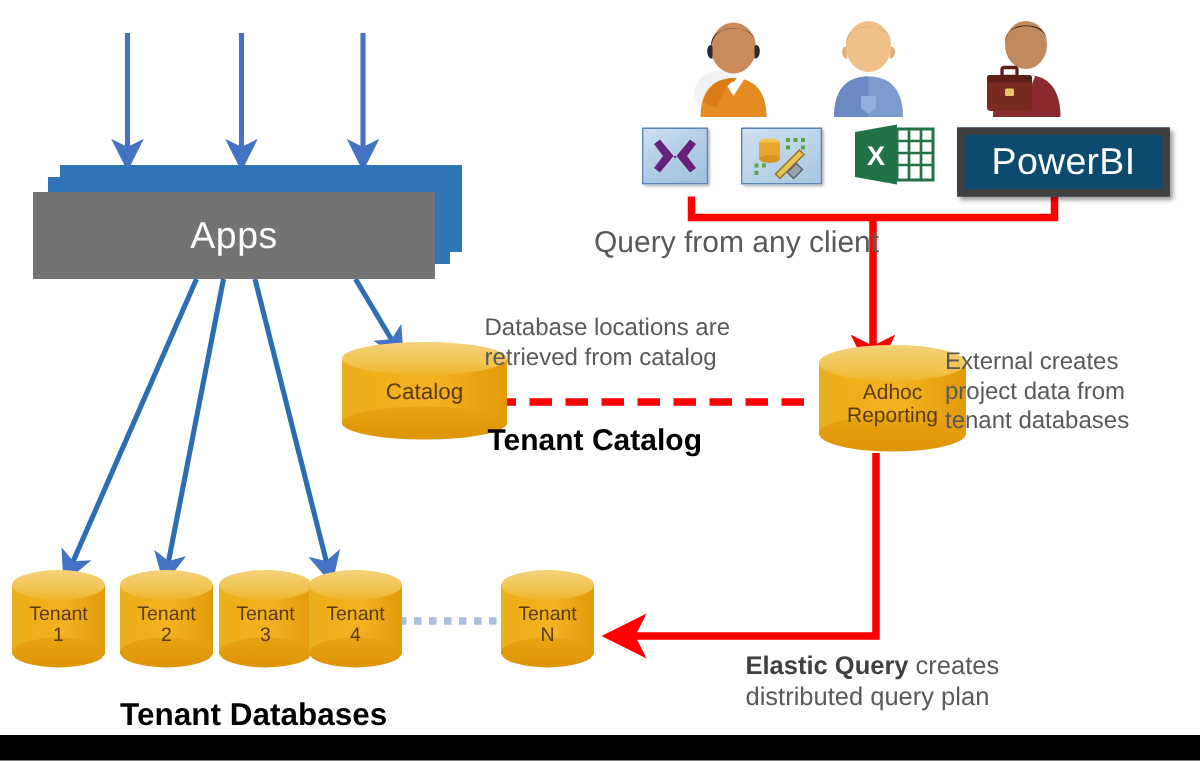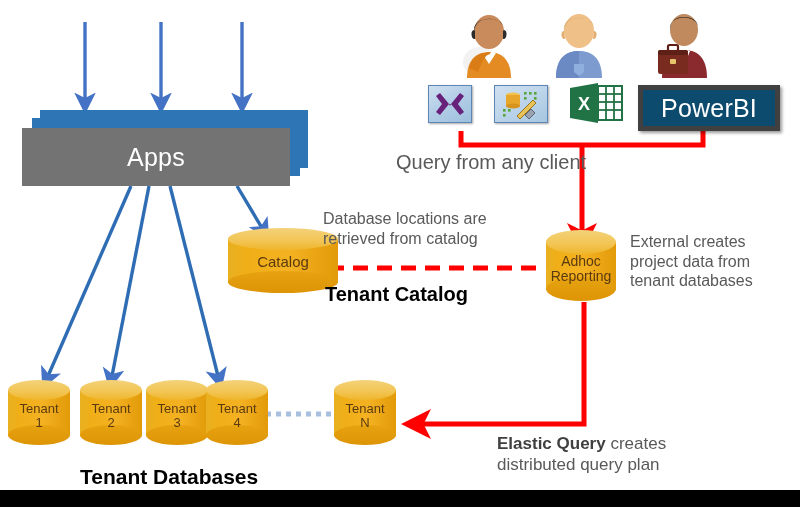--- a/index.html
+++ b/index.html
@@ -105,21 +105,21 @@
   </div>
 
   <div class="cyl" style="left:228px;top:228px;width:74px;height:64px;padding-left:36px;">
     <div class="body" style="top:11px;height:44px;"></div>
     <div class="bottom" style="top:43px;height:22px;"></div>
     <div class="top" style="top:0px;height:22px;"></div>
     <div class="txt" style="top:26px;font-size:15px;">Catalog</div>
   </div>
   <div class="bigtxt" style="left:325px;top:283px;font-size:20px;font-weight:bold;">Tenant Catalog</div>
 
-  <div class="cyl" style="left:546px;top:230px;width:70px;height:72px;">
+  <div class="cyl" style="left:546px;top:230px;width:98px;height:72px;">
     <div class="body" style="top:12px;height:48px;"></div>
     <div class="bottom" style="top:47px;height:24px;"></div>
     <div class="top" style="top:0px;height:24px;"></div>
     <div class="txt" style="top:24px;font-size:14px;">
       <div>Adhoc</div>
       <div>Reporting</div>
     </div>
   </div>
 
   <div class="cyl" style="left:8px;top:380px;width:62px;height:66px;">

